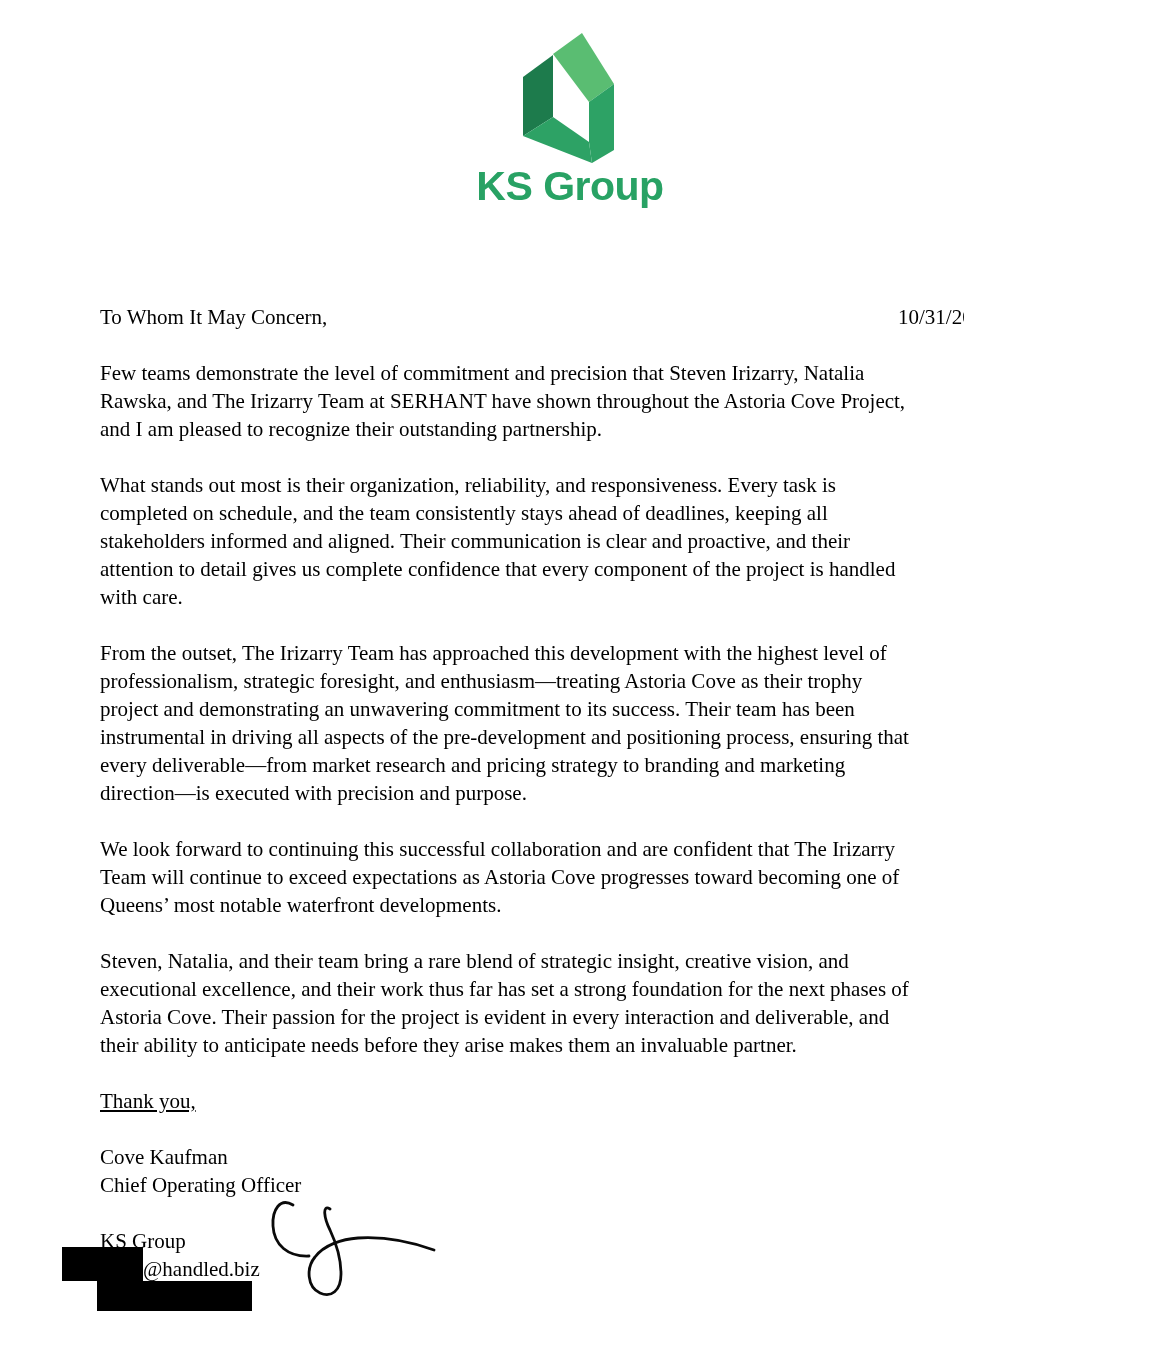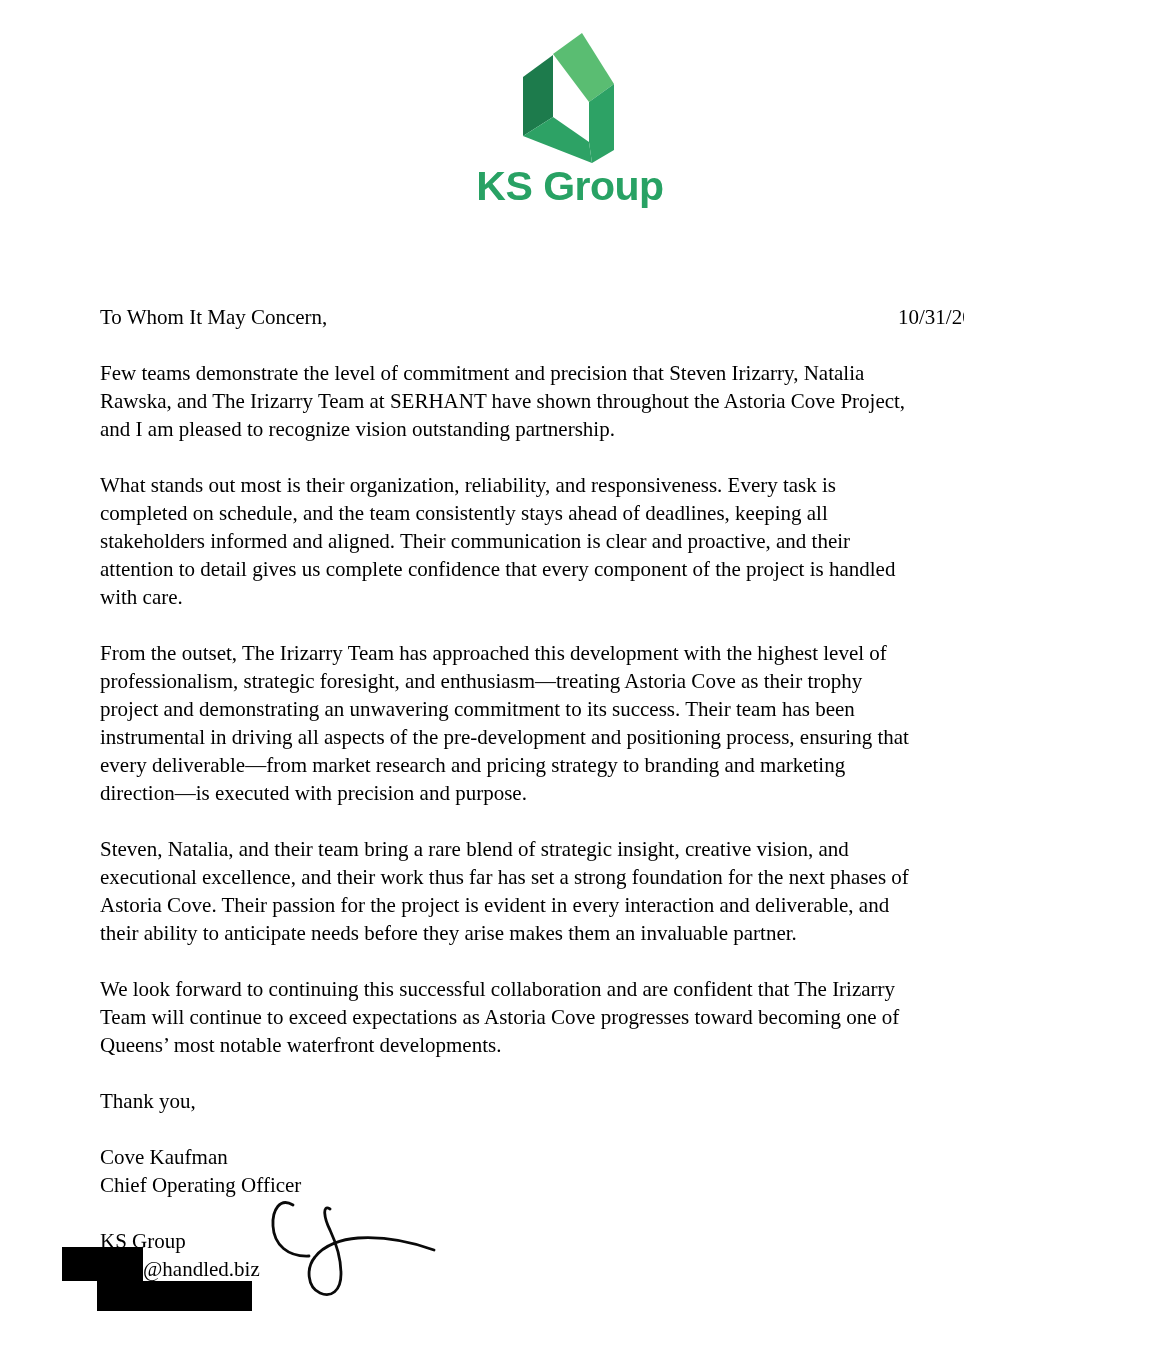--- a/index.html
+++ b/index.html
@@ -39,21 +39,21 @@
     position: absolute;
     left: 100px;
     top: 303px;
     width: 980px;
     font-size: 21px;
     line-height: 28px;
   }
   .salutation-row { position: relative; height: 28px; }
   .letter-date { position: absolute; left: 798px; top: 0; }
   .para { margin: 28px 0 0 0; white-space: pre; }
-  .closing { margin: 28px 0 16px 0; }
+  .closing { margin: 28px 0 16px 0; text-decoration: underline; }
   .signer-block { margin: 28px 0 0 0; }
   .company-line { margin: 28px 0 0 0; }
   .email-line { padding-left: 43px; }
 
   
   .redaction { position: absolute; background: #000000; }
   .redaction-1 { left: 62px;  top: 1247px; width: 81px;  height: 34px; }
   .redaction-2 { left: 97px;  top: 1281px; width: 155px; height: 30px; }
 
   
@@ -86,39 +86,39 @@
   <div class="logo-wordmark">KS Group</div>
 
   <main class="letter-body">
     <div class="salutation-row">
       <span>To Whom It May Concern,</span>
       <span class="letter-date">10/31/2025</span>
     </div>
 
     <p class="para">Few teams demonstrate the level of commitment and precision that Steven Irizarry, Natalia
 Rawska, and The Irizarry Team at SERHANT have shown throughout the Astoria Cove Project,
-and I am pleased to recognize vision outstanding partnership.</p>
+and I am pleased to recognize their outstanding partnership.</p>
     <p class="para">What stands out most is their organization, reliability, and responsiveness. Every task is
 completed on schedule, and the team consistently stays ahead of deadlines, keeping all
 stakeholders informed and aligned. Their communication is clear and proactive, and their
 attention to detail gives us complete confidence that every component of the project is handled
 with care.</p>
     <p class="para">From the outset, The Irizarry Team has approached this development with the highest level of
 professionalism, strategic foresight, and enthusiasm—treating Astoria Cove as their trophy
 project and demonstrating an unwavering commitment to its success. Their team has been
 instrumental in driving all aspects of the pre-development and positioning process, ensuring that
 every deliverable—from market research and pricing strategy to branding and marketing
 direction—is executed with precision and purpose.</p>
+    <p class="para">We look forward to continuing this successful collaboration and are confident that The Irizarry
+Team will continue to exceed expectations as Astoria Cove progresses toward becoming one of
+Queens’ most notable waterfront developments.</p>
     <p class="para">Steven, Natalia, and their team bring a rare blend of strategic insight, creative vision, and
 executional excellence, and their work thus far has set a strong foundation for the next phases of
 Astoria Cove. Their passion for the project is evident in every interaction and deliverable, and
 their ability to anticipate needs before they arise makes them an invaluable partner.</p>
-    <p class="para">We look forward to continuing this successful collaboration and are confident that The Irizarry
-Team will continue to exceed expectations as Astoria Cove progresses toward becoming one of
-Queens’ most notable waterfront developments.</p>
 
     <div class="closing">Thank you,</div>
 
     <div class="signer-block">
       <div>Cove Kaufman</div>
       <div>Chief Operating Officer</div>
     </div>
 
     <div class="company-line">KS Group</div>
     <div class="email-line">@handled.biz</div>

